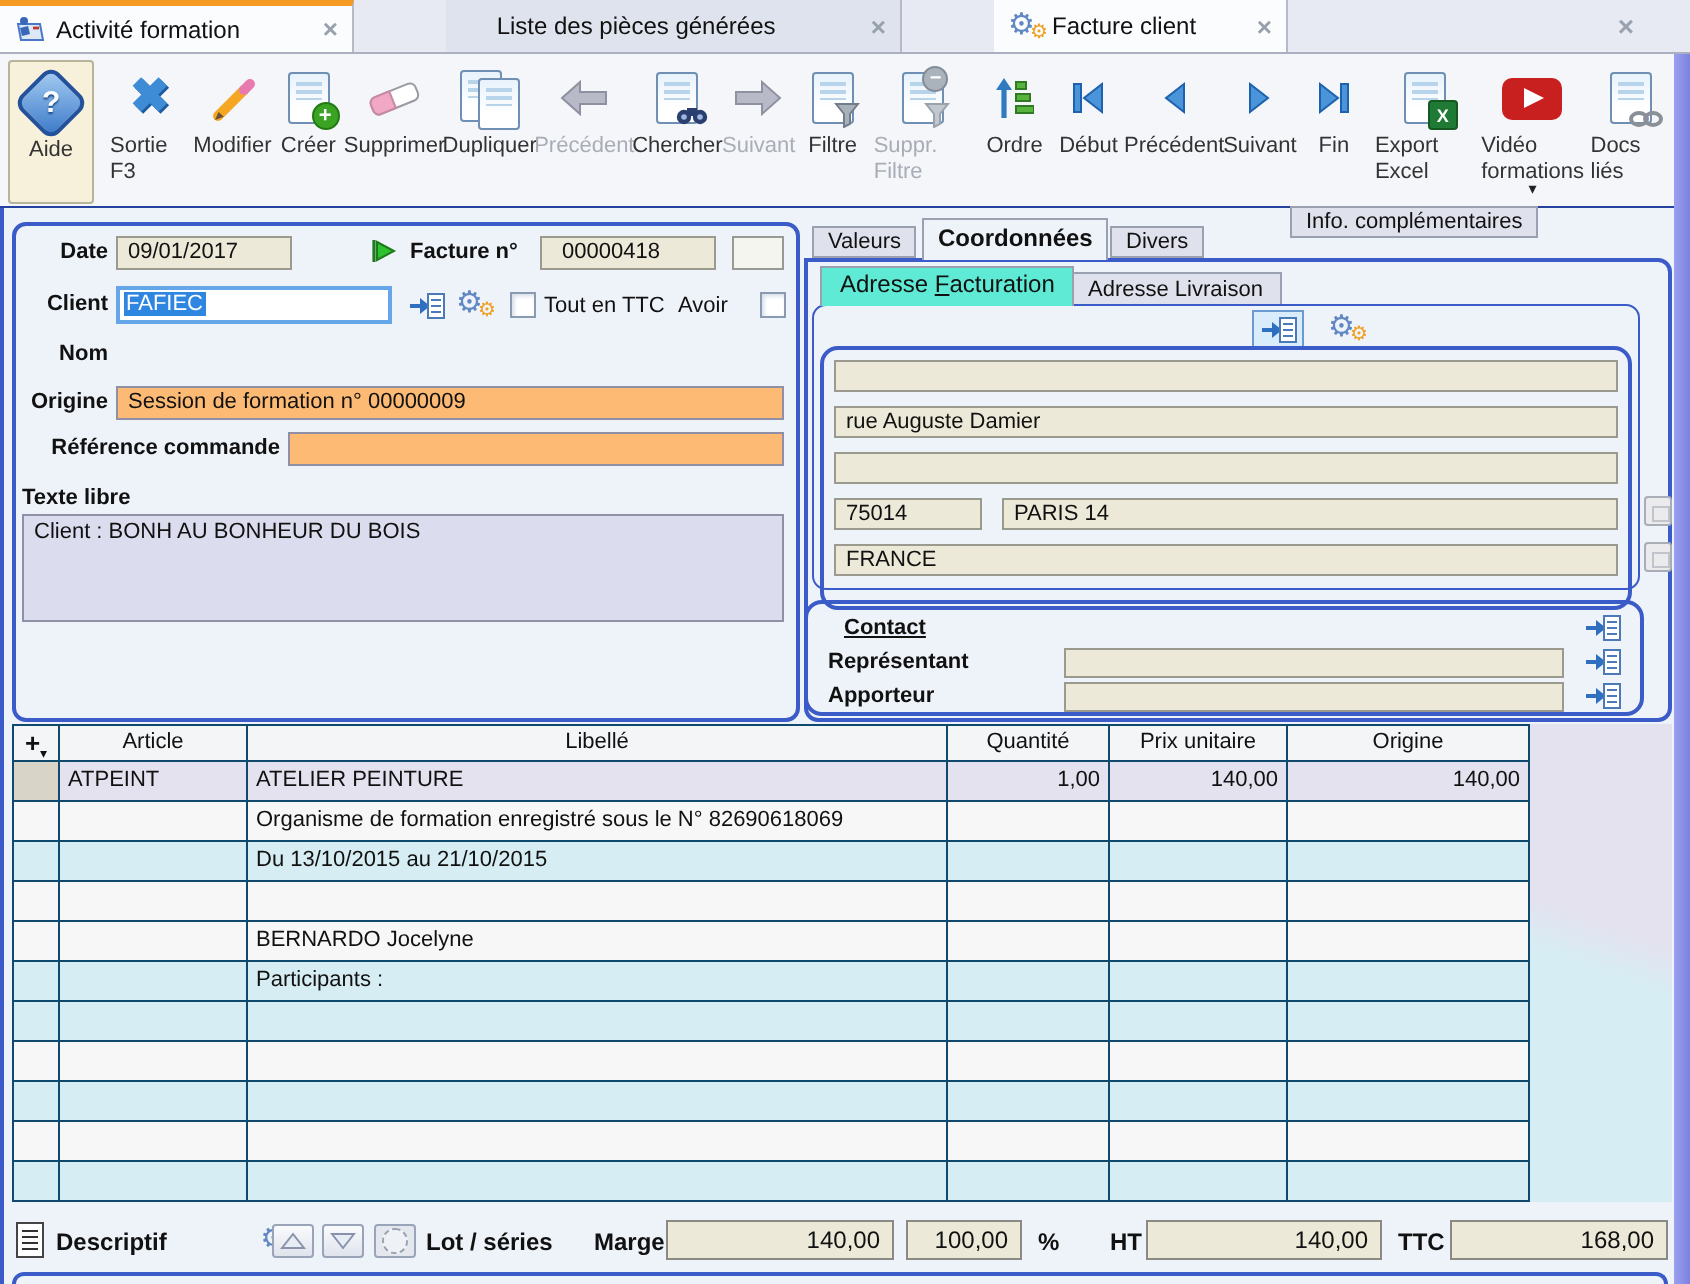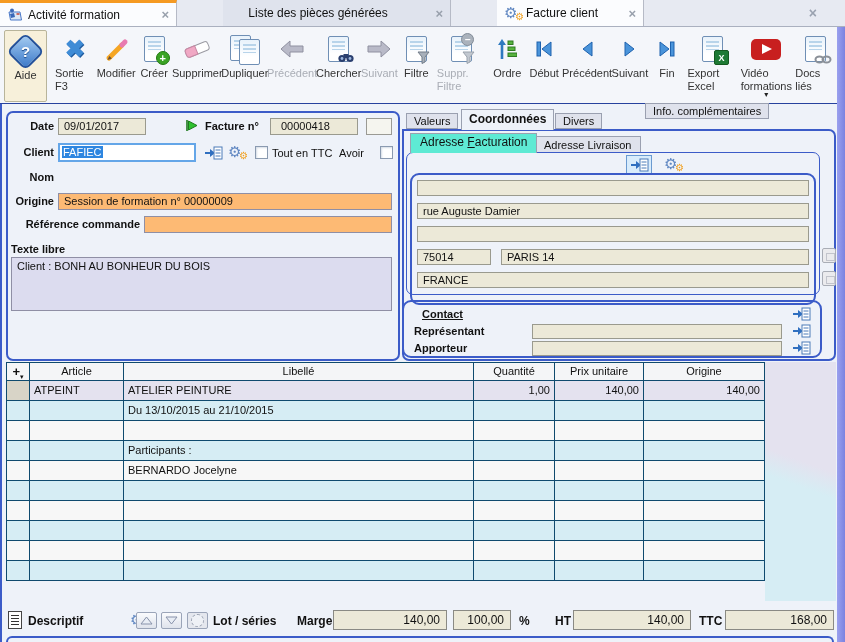--- a/index.html
+++ b/index.html
@@ -423,48 +423,56 @@
       <div class="c c5">Origine</div>
     </div>
     <div class="trow rsel">
       <div class="c c0"></div>
       <div class="c c1">ATPEINT</div>
       <div class="c c2">ATELIER PEINTURE</div>
       <div class="c c3 num">1,00</div>
       <div class="c c4 num">140,00</div>
       <div class="c c5 num">140,00</div>
     </div>
+    <div class="trow rw">
+      <div class="c c0"></div>
+      <div class="c c1"></div>
+      <div class="c c2">Organisme de formation enregistré sous le N° 82690618069</div>
+      <div class="c c3"></div>
+      <div class="c c4"></div>
+      <div class="c c5"></div>
+    </div>
     <div class="trow rb">
       <div class="c c0"></div>
       <div class="c c1"></div>
       <div class="c c2">Du 13/10/2015 au 21/10/2015</div>
       <div class="c c3"></div>
       <div class="c c4"></div>
       <div class="c c5"></div>
     </div>
     <div class="trow rw">
       <div class="c c0"></div>
       <div class="c c1"></div>
       <div class="c c2"></div>
       <div class="c c3"></div>
       <div class="c c4"></div>
       <div class="c c5"></div>
     </div>
+    <div class="trow rw">
+      <div class="c c0"></div>
+      <div class="c c1"></div>
+      <div class="c c2">BERNARDO Jocelyne</div>
+      <div class="c c3"></div>
+      <div class="c c4"></div>
+      <div class="c c5"></div>
+    </div>
     <div class="trow rb">
       <div class="c c0"></div>
       <div class="c c1"></div>
       <div class="c c2">Participants :</div>
-      <div class="c c3"></div>
-      <div class="c c4"></div>
-      <div class="c c5"></div>
-    </div>
-    <div class="trow rw">
-      <div class="c c0"></div>
-      <div class="c c1"></div>
-      <div class="c c2">BERNARDO Jocelyne</div>
       <div class="c c3"></div>
       <div class="c c4"></div>
       <div class="c c5"></div>
     </div>
     <div class="trow rb">
         <div class="c c0"></div>
         <div class="c c1"></div>
         <div class="c c2"></div>
         <div class="c c3"></div>
         <div class="c c4"></div>

